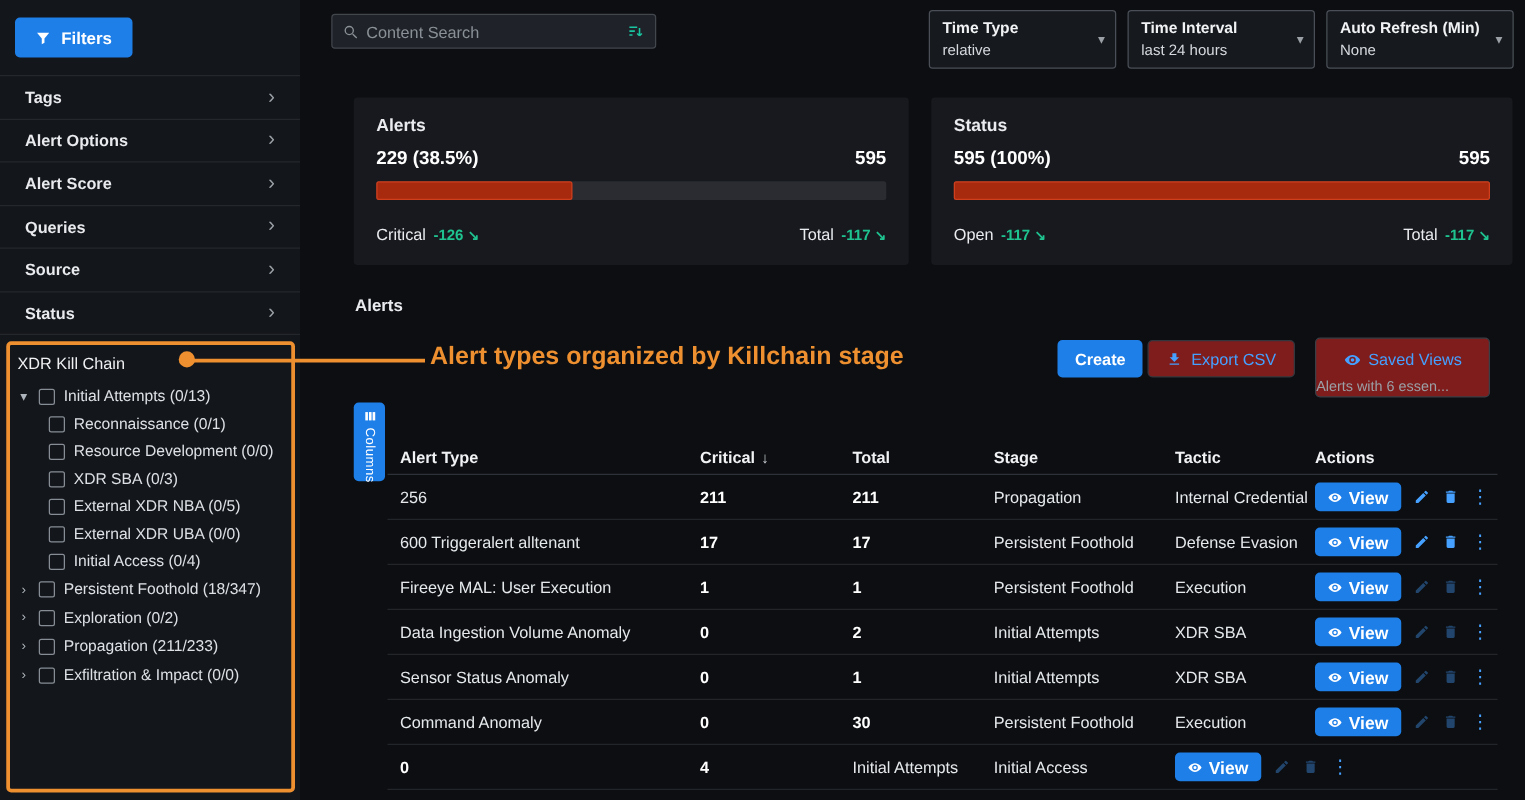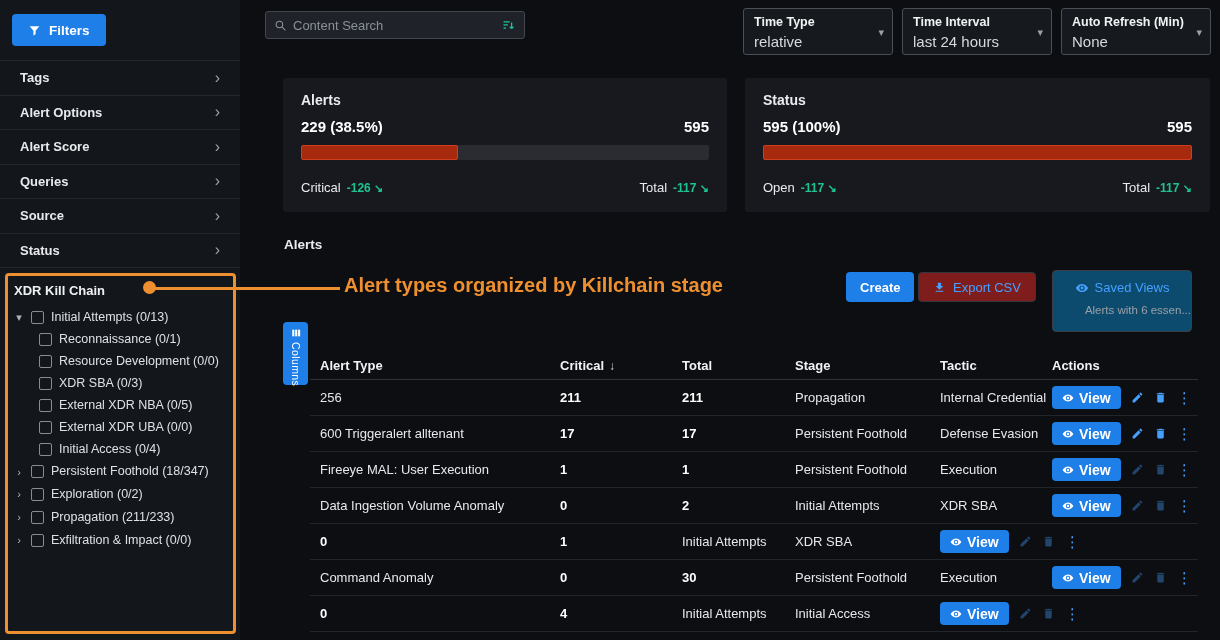--- a/index.html
+++ b/index.html
@@ -23,21 +23,21 @@
   .side-menu { position:absolute; top:60px; left:0; right:0; border-top:1px solid #24272c; }
   .menu-item {
     height:34.5px; padding:0 20px; display:flex; align-items:center; justify-content:space-between;
     border-bottom:1px solid #24272c; cursor:pointer;
   }
   .menu-label { font-size:13px; font-weight:bold; color:#e8eaed; }
   .menu-chev { color:#9aa0a6; font-size:16px; line-height:1; }
 
   
   .kc-content { position:absolute; top:278px; left:14px; width:216px; }
-  .kc-title { font-size:13px; font-weight:bold; color:#eef0f2; height:24px; display:flex; align-items:center; cursor:pointer; }
+  .kc-title { font-size:13px; font-weight:normal; color:#eef0f2; height:24px; display:flex; align-items:center; cursor:pointer; }
   .tree { margin-top:4px; }
   .tree-row { display:flex; align-items:center; gap:7px; padding:3px 0; font-size:12.5px; color:#dde1e6; cursor:pointer; }
   .tree-chev { width:10px; color:#aeb4bb; font-size:11px; flex:none; text-align:center; }
   .cb { width:13px; height:13px; border:1.5px solid #878d95; border-radius:2px; background:transparent; flex:none; cursor:pointer; }
   .tree-children { margin-left:25px; }
   .tree-children .tree-row { padding:2.5px 0; }
   .tree-label { line-height:1.35; }
 
   
   .kc-box {
@@ -61,21 +61,21 @@
   .search-box input::placeholder { color:#8a9097; }
   .mag-icon { color:#8a9097; display:flex; }
   .adv-icon { display:flex; cursor:pointer; }
 
   .dropdowns { position:absolute; left:743px; top:8px; display:flex; gap:9px; }
   .dd {
     width:150px; height:47px; background:#16191e; border:1px solid #4a4f57; border-radius:3px;
     padding:6px 10px; position:relative; cursor:pointer;
   }
   .dd-label { font-size:12.5px; font-weight:bold; color:#f0f2f4; }
-  .dd-value { font-size:15px; color:#d6dade; margin-top:4px; }
+  .dd-value { font-size:12px; color:#d6dade; margin-top:4px; }
   .dd-caret { position:absolute; right:8px; top:50%; transform:translateY(-50%); color:#9aa0a6; font-size:11px; }
 
   
   .card { position:absolute; top:78px; height:134px; background:#17191e; border-radius:3px; padding:14px 18px; }
   .card1 { left:283px; width:444px; }
   .card2 { left:745px; width:465px; }
   .card-title { font-size:14px; font-weight:600; color:#e9ebee; }
   .card-values { display:flex; justify-content:space-between; margin-top:10px; font-size:15px; font-weight:bold; color:#fff; }
   .bar-track { margin-top:10px; height:15px; background:#2a2c31; border-radius:2px; }
   .bar-fill { height:100%; background:#a82a0e; border:1px solid #cf3f1d; border-radius:2px; }
@@ -92,23 +92,23 @@
     color:#fff; font-size:13px; font-weight:bold; cursor:pointer;
     font-family:"Liberation Sans", sans-serif;
   }
   .export-btn {
     position:absolute; left:918px; top:272px; height:30px; padding:0 14px;
     background:#7f1d1d; border:1px solid #33373d; border-radius:4px;
     color:#45a0ff; font-size:13px; display:flex; align-items:center; gap:7px; cursor:pointer;
     font-family:"Liberation Sans", sans-serif;
   }
   .saved-views {
-    position:absolute; left:1052px; top:270px; width:140px; height:62px;
-    background:#0c4a6e; border:1px solid #3a3e45; border-radius:4px;
-    text-align:right; padding-top:9px; cursor:pointer;
+    position:absolute; left:1052px; top:270px; width:140px; height:48px;
+    background:#7f1d1d; border:1px solid #3a3e45; border-radius:4px;
+    text-align:left; padding-top:9px; cursor:pointer;
   }
   .sv-main { display:flex; align-items:center; justify-content:center; gap:6px; color:#45a0ff; font-size:13px; }
   .sv-sub { margin-top:9px; color:#9aa0a6; font-size:11.5px; }
 
   .columns-tab {
     position:absolute; left:283px; top:322px; width:25px; height:63px;
     background:#1f7fe8; border-radius:4px; color:#fff;
     display:flex; flex-direction:column; align-items:center; padding-top:6px; gap:4px; cursor:pointer;
   }
   .vlabel { writing-mode:vertical-rl; font-size:10.5px; letter-spacing:.4px; }
@@ -469,20 +469,21 @@
       <span class="act-icon dim">
           <svg viewBox="0 0 24 24" width="13" height="13" fill="currentColor">
             <path d="M6 19a2 2 0 0 0 2 2h8a2 2 0 0 0 2-2V7H6v12zM19 4h-3.5l-1-1h-5l-1 1H5v2h14V4z"></path>
           </svg>
         </span>
       <span class="act-icon kebab">⋮</span>
     </div>
   </div>
 
   <div class="tgrid trow">
+    <div class="c type">Sensor Status Anomaly</div>
     <div class="c num">0</div>
     <div class="c num">1</div>
     <div class="c">Initial Attempts</div>
     <div class="c">XDR SBA</div>
     <div class="c actions">
       <button class="view-btn">
           <span style="display:flex">
             <svg viewBox="0 0 24 24" width="12" height="12" fill="currentColor">
               <path d="M12 5C5.5 5 1.5 11.4 1.5 12S5.5 19 12 19s10.5-6.4 10.5-7S18.5 5 12 5zm0 11.5A4.5 4.5 0 1 1 16.5 12 4.5 4.5 0 0 1 12 16.5zm0-7A2.5 2.5 0 1 0 14.5 12 2.5 2.5 0 0 0 12 9.5z"></path>
             </svg>

